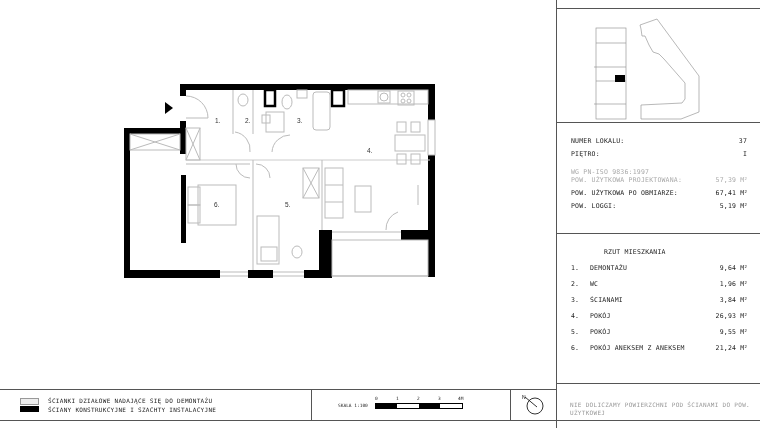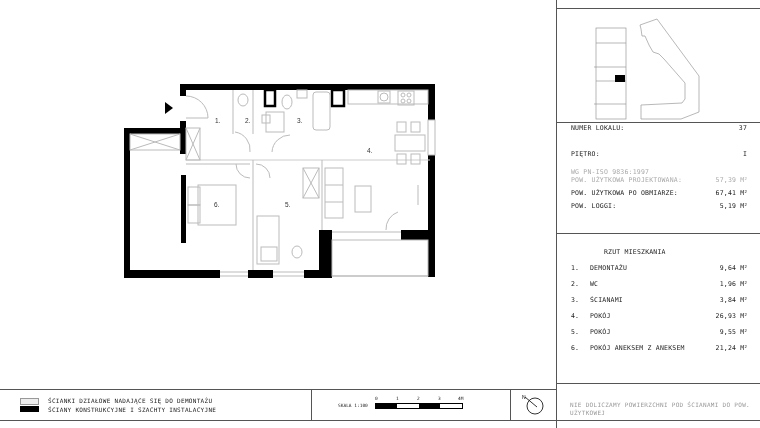--- a/index.html
+++ b/index.html
@@ -35,21 +35,21 @@
     <rect x="39" y="19" width="30" height="91"></rect>
     <line x1="39" y1="34" x2="69" y2="34"></line>
     <line x1="37" y1="58" x2="69" y2="58"></line>
     <line x1="39" y1="72" x2="69" y2="72"></line>
     <line x1="37" y1="95" x2="69" y2="95"></line>
     <polygon points="83,16 100,10 142,67 142,103 124,110 84,110 84,96 125,94 128,90 128,74 107,50 102,45 96,43 92,36 88,27 85,27 84,20"></polygon>
   </g>
   <rect x="58" y="66" width="10" height="7" fill="#000"></rect>
 </svg>
 
-<div class="info-row" style="top:124px;">
+<div class="info-row" style="top:137px;">
   <span>NUMER LOKALU:</span>
   <span>37</span>
 </div>
 <div class="info-row" style="top:150px;">
   <span>PIĘTRO:</span>
   <span>I</span>
 </div>
 <div class="info-row muted" style="top:176px;">
   <span>POW. UŻYTKOWA PROJEKTOWANA:</span>
   <span><span>57,39 M</span><span class="sup">2</span></span>

